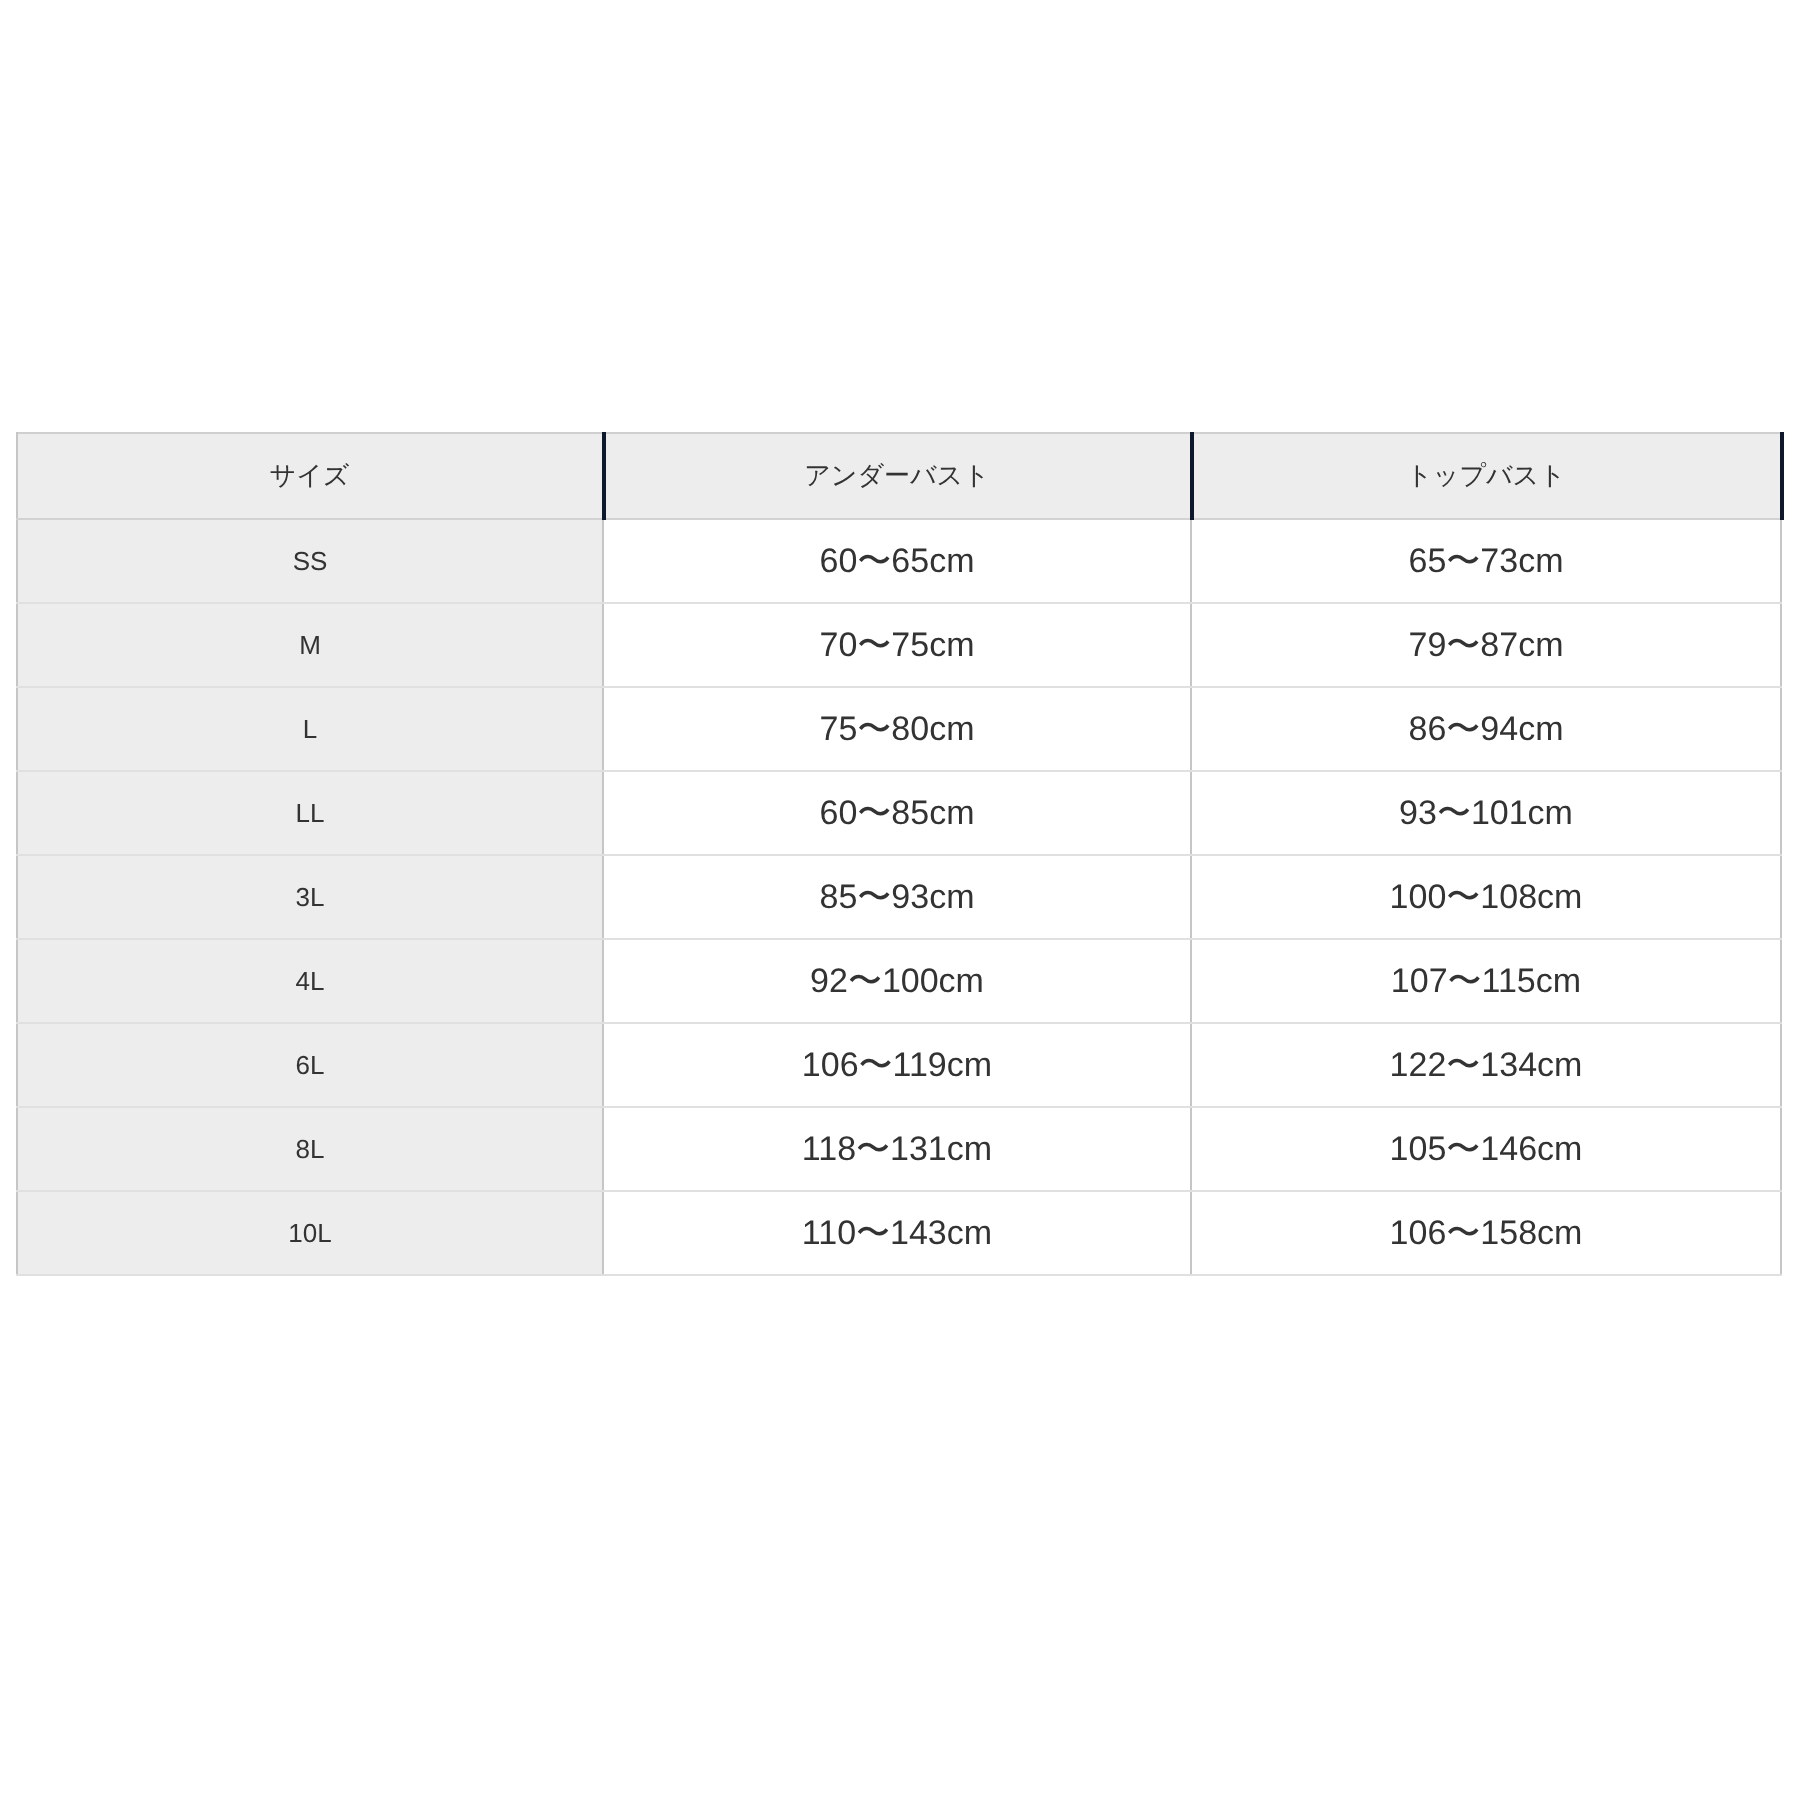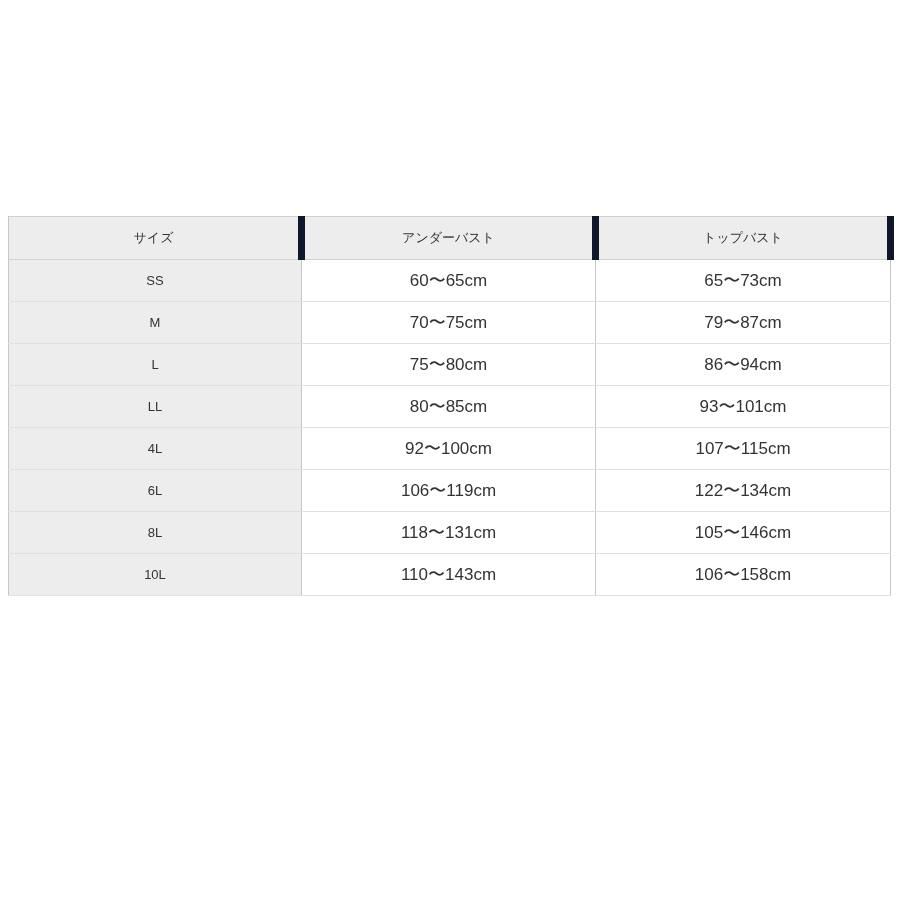--- a/index.html
+++ b/index.html
@@ -34,21 +34,21 @@
   table.size-table col.c3 { width: 295px; }
   table.size-table th {
     background: #ededed;
     height: 42px;
     font-size: 13px;
     font-weight: normal;
     color: #333333;
     text-align: center;
     vertical-align: middle;
     border-left: 1px solid #c6c6c6;
-    border-right: 7px solid #0f172a;
+    border-right: 2px solid #0f172a;
     border-bottom: 1px solid #d2d2d2;
     padding: 0;
   }
   table.size-table td {
     height: 41px;
     text-align: center;
     vertical-align: middle;
     color: #333333;
     border-left: 1px solid #c6c6c6;
     border-right: 1px solid #c6c6c6;
@@ -94,22 +94,27 @@
           <td class="value-cell">70〜75cm</td>
           <td class="value-cell">79〜87cm</td>
         </tr>
         <tr>
           <td class="size-cell">L</td>
           <td class="value-cell">75〜80cm</td>
           <td class="value-cell">86〜94cm</td>
         </tr>
         <tr>
           <td class="size-cell">LL</td>
-          <td class="value-cell">80〜85cm</td>
+          <td class="value-cell">60〜85cm</td>
           <td class="value-cell">93〜101cm</td>
+        </tr>
+        <tr>
+          <td class="size-cell">3L</td>
+          <td class="value-cell">85〜93cm</td>
+          <td class="value-cell">100〜108cm</td>
         </tr>
         <tr>
           <td class="size-cell">4L</td>
           <td class="value-cell">92〜100cm</td>
           <td class="value-cell">107〜115cm</td>
         </tr>
         <tr>
           <td class="size-cell">6L</td>
           <td class="value-cell">106〜119cm</td>
           <td class="value-cell">122〜134cm</td>

